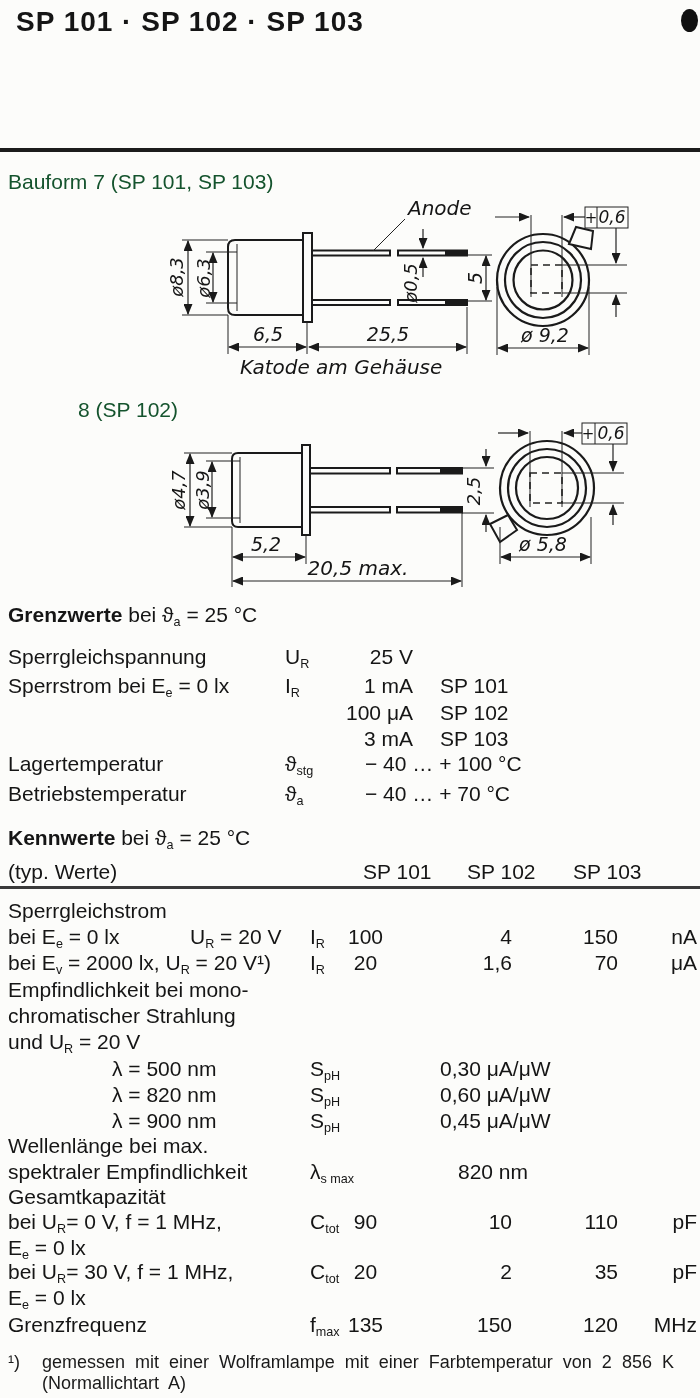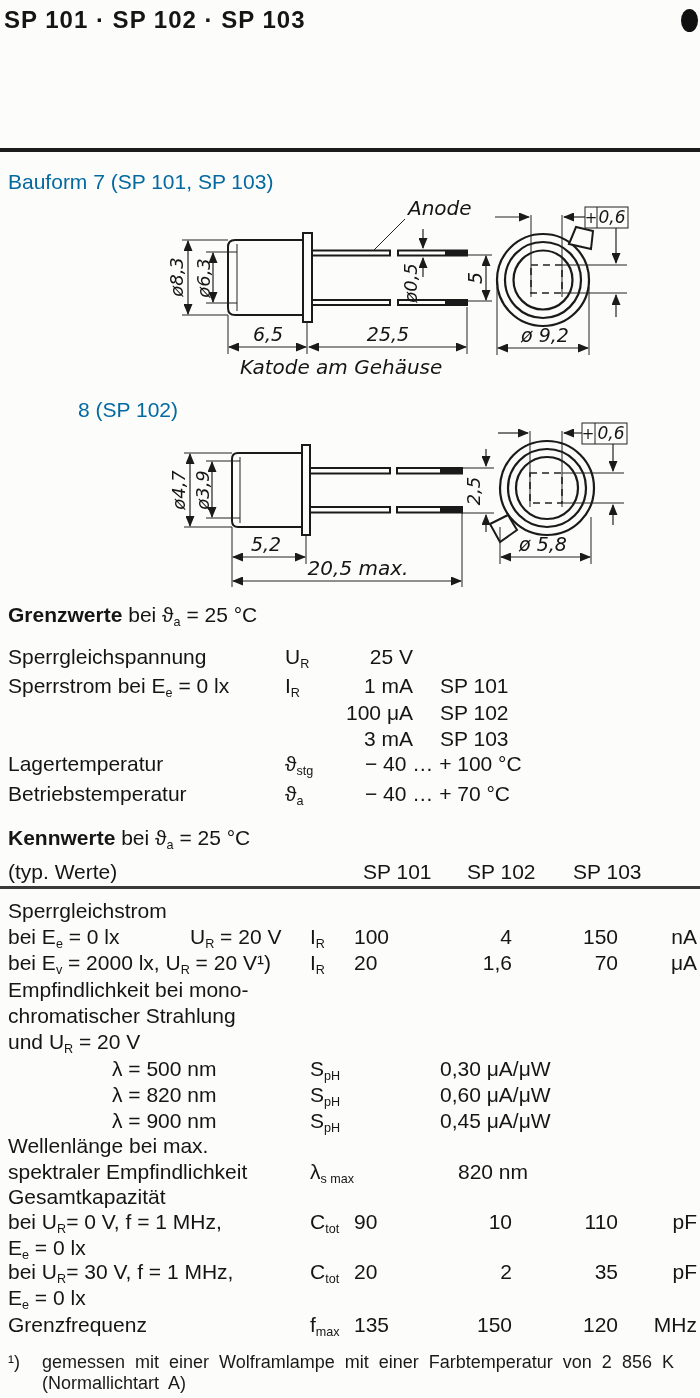--- a/index.html
+++ b/index.html
@@ -1,35 +1,35 @@
 <!DOCTYPE html>
 <html><head>
 <meta charset="utf-8">
 <style>
   html,body{margin:0;padding:0;background:#ddd;}
   .page{position:relative;width:700px;height:1398px;background:#fcfcfa;color:#151515;
         font-family:"Liberation Sans",sans-serif;overflow:hidden;}
   .abs{position:absolute;}
-  .title{top:6px;left:4px;font-size:24px;font-weight:bold;letter-spacing:1px;}
+  .title{top:6px;left:16px;font-size:28px;font-weight:bold;letter-spacing:1px;}
   .dot{top:9px;left:681px;width:17px;height:23px;background:#111;border-radius:50%;}
   .subtitle{top:44px;left:8px;width:690px;font-size:26px;line-height:32px;color:#1b1b1b;}
   .subtitle .l2{word-spacing:7px;}
   .subtitle .l3{word-spacing:9px;}
   .rule-main{top:148px;left:0;width:700px;height:4px;background:#1c1c1c;}
   .rule-table{top:886px;left:0;width:700px;height:3px;background:#3a3a3a;}
-  .caption{font-size:21px;color:#0369a1;}
+  .caption{font-size:21px;color:#14532d;}
   .r{position:absolute;left:0;width:700px;font-size:21px;white-space:nowrap;}
   .lab{position:absolute;left:8px;}
   .lab2{position:absolute;left:190px;}
   .gsym{position:absolute;left:285px;}
   .gval{position:absolute;left:345px;width:68px;text-align:right;}
   .gtyp{position:absolute;left:440px;}
   .gplain{position:absolute;left:365px;}
   .ksym{position:absolute;left:310px;}
-  .v1{position:absolute;left:354px;width:67px;text-align:left;}
+  .v1{position:absolute;left:332px;width:67px;text-align:center;}
   .v2{position:absolute;left:440px;width:72px;text-align:right;}
   .v3{position:absolute;left:548px;width:70px;text-align:right;}
   .unit{position:absolute;left:640px;width:57px;text-align:right;}
   .h1{position:absolute;left:363px;} .h2{position:absolute;left:467px;} .h3{position:absolute;left:573px;}
   .lam{position:absolute;left:112px;}
   .sval{position:absolute;left:440px;}
   .sval2{position:absolute;left:458px;}
   sub{font-size:0.6em;vertical-align:baseline;position:relative;top:0.28em;letter-spacing:0;}
   b{font-weight:bold;}
   .foot{font-size:18px;word-spacing:5px;color:#1a1a1a;}

